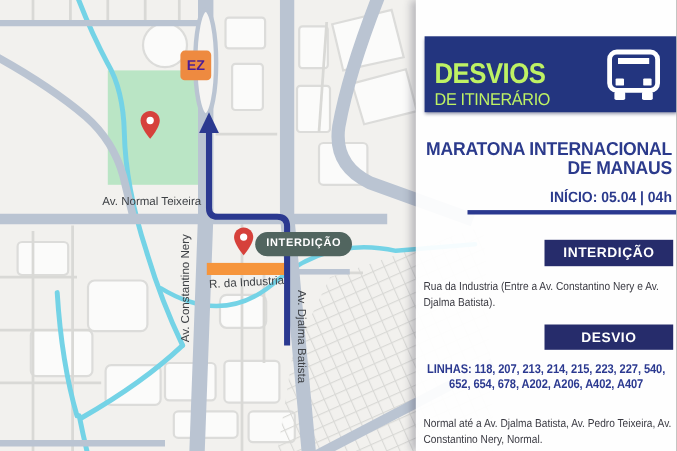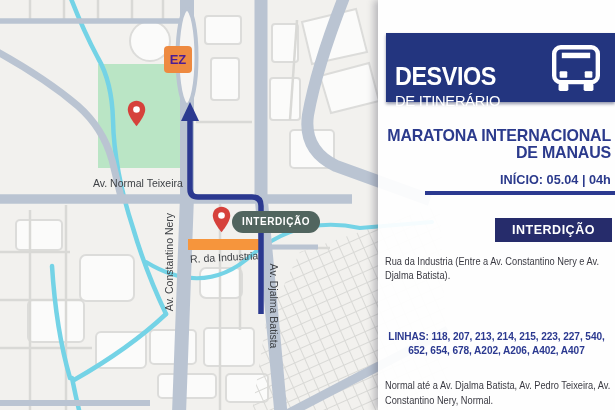--- a/index.html
+++ b/index.html
@@ -29,21 +29,21 @@
 
   .ez-badge{position:absolute;left:164px;top:34px;width:28px;height:27px;border-radius:4px;
             background:#ee8a40;color:#4c1d95;font-weight:bold;font-size:13px;
             text-align:center;line-height:27px;margin-top:12px;}
 
   
   .panel{position:absolute;left:378px;top:0;width:237px;height:410px;
          background:rgba(255,255,255,.93);box-shadow:-4px 0 7px rgba(40,40,60,.28);}
   .hdr-box{position:absolute;left:8px;top:33px;width:229px;height:69px;background:#23357f;
            box-shadow:0 2px 3px rgba(15,25,70,.45);}
-  .hdr-text{position:absolute;left:9px;top:30px;color:#ffffff;}
+  .hdr-text{position:absolute;left:9px;top:20px;color:#bef264;}
   .hdr-title{font-size:26px;font-weight:bold;line-height:1;letter-spacing:-.5px;
              transform:scaleX(.9);transform-origin:left top;}
   .hdr-sub{font-size:15.5px;line-height:1;margin-top:4px;letter-spacing:-.3px;
            transform:scaleX(.95);transform-origin:left top;}
   .bus-icon{position:absolute;right:12px;top:11px;}
 
   .event-title{position:absolute;right:4px;top:127px;text-align:right;color:#2b3a8c;
                font-weight:bold;font-size:17px;line-height:17px;letter-spacing:-.2px;
                transform:scaleX(.94);transform-origin:right top;white-space:nowrap;}
   .event-start{position:absolute;right:4px;top:172px;text-align:right;color:#2b3a8c;
@@ -179,17 +179,18 @@
     <div class="event-title">
       <div>MARATONA INTERNACIONAL</div>
       <div>DE MANAUS</div>
     </div>
     <div class="event-start">INÍCIO: 05.04 | 04h</div>
     <div class="rule"></div>
 
     <div class="badge badge-interdicao">INTERDIÇÃO</div>
     <div class="body-text closure-text">Rua da Industria (Entre a Av. Constantino Nery e Av. Djalma Batista).</div>
 
+    <div class="badge badge-desvio">DESVIO</div>
     <div class="lines-text">LINHAS: 118, 207, 213, 214, 215, 223, 227, 540, 652, 654, 678, A202, A206, A402, A407</div>
     <div class="body-text normal-text">Normal até a Av. Djalma Batista, Av. Pedro Teixeira, Av. Constantino Nery, Normal.</div>
   </div>
 
 </div>
 
 </body></html>

